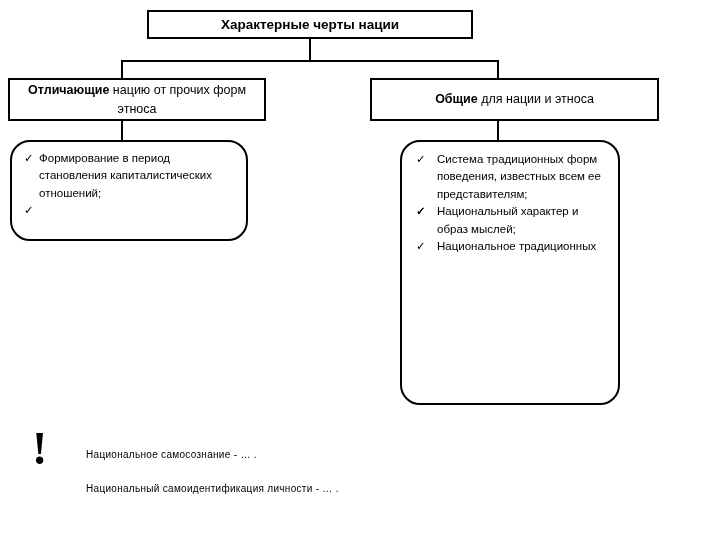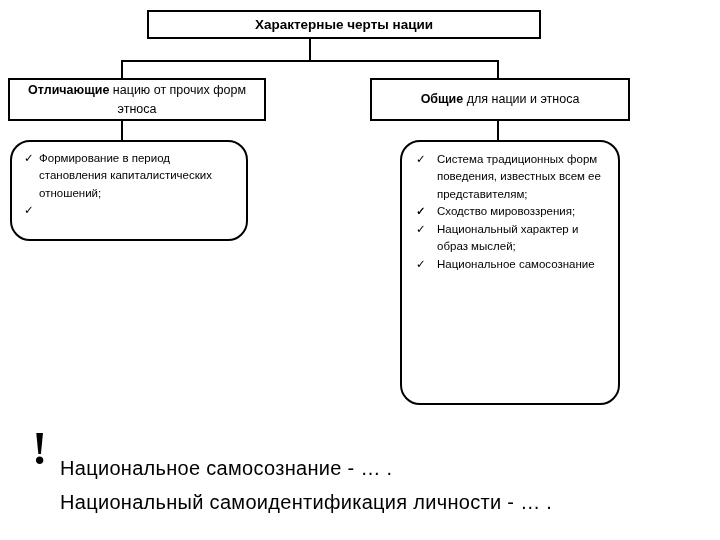--- a/index.html
+++ b/index.html
@@ -38,39 +38,39 @@
     display: flex;
     align-items: center;
     justify-content: center;
     text-align: center;
     line-height: 1.45;
   }
 
   #title-box {
     left: 147px;
     top: 10px;
-    width: 394px;
+    width: 326px;
     height: 29px;
     font-size: 13.5px;
     font-weight: bold;
   }
 
   #left-header-box {
     left: 8px;
     top: 78px;
     width: 258px;
     height: 43px;
     font-size: 12.5px;
     padding: 10px 8px;
   }
 
   #right-header-box {
     left: 370px;
     top: 78px;
-    width: 260px;
+    width: 289px;
     height: 43px;
     font-size: 12.5px;
     padding: 16px 8px;
   }
 
   .hdr-strong { font-weight: bold; }
 
   
   .round-box {
     position: absolute;
@@ -139,25 +139,24 @@
     left: 8px;
     top: -6px;
     font-size: 46px;
     font-weight: bold;
     line-height: 1;
     font-family: "Liberation Serif", "DejaVu Serif", serif;
   }
 
   .note-line {
     position: absolute;
-    left: 36px;
-    font-size: 20px;
+    left: 62px;
+    font-size: 10px;
     letter-spacing: 0.3px;
     white-space: nowrap;
-    margin-top: 8px;
   }
   #note-line-1 { top: 17px; }
   #note-line-2 { top: 51px; }
 </style>
 </head>
 <body>
 
 <div id="slide">
 
   <div class="rect-box" id="title-box">
@@ -200,29 +199,28 @@
     <ul class="chk-list">
       <li class="chk-item">
         <span class="chk-icon">✓</span>
         <span>Система традиционных форм поведения, известных всем ее представителям;</span>
       </li>
       <li class="chk-item">
         <span class="chk-icon">✓</span>
       </li>
       <li class="chk-item">
         <span class="chk-icon">✓</span>
-        <span>Сходство мировоззрения;</span>
       </li>
       <li class="chk-item">
         <span class="chk-icon">✓</span>
         <span>Национальный характер и образ мыслей;</span>
       </li>
       <li class="chk-item">
         <span class="chk-icon">✓</span>
-        <span>Национальное самосознание</span>
+        <span>Национальное традиционных</span>
       </li>
     </ul>
   </div>
 
   <div id="bottom-note">
     <div id="bang-icon">!</div>
     <div class="note-line" id="note-line-1">Национальное самосознание - … .</div>
     <div class="note-line" id="note-line-2">Национальный самоидентификация личности - … .</div>
   </div>
 

